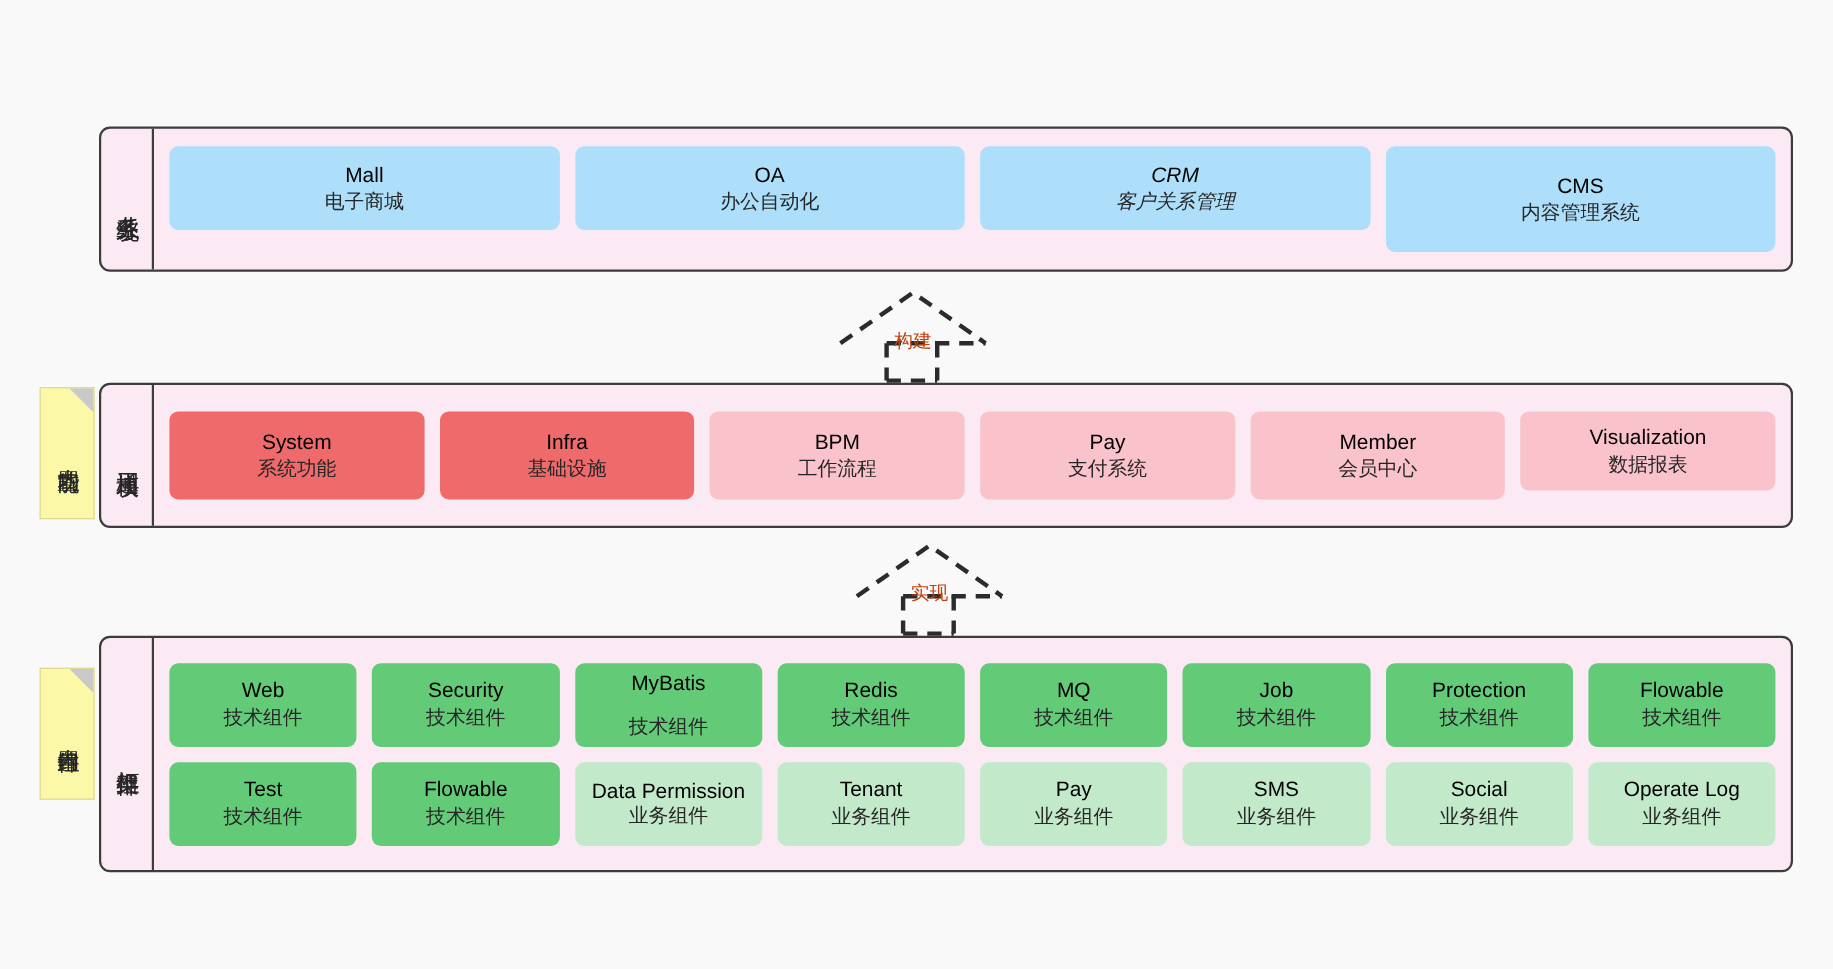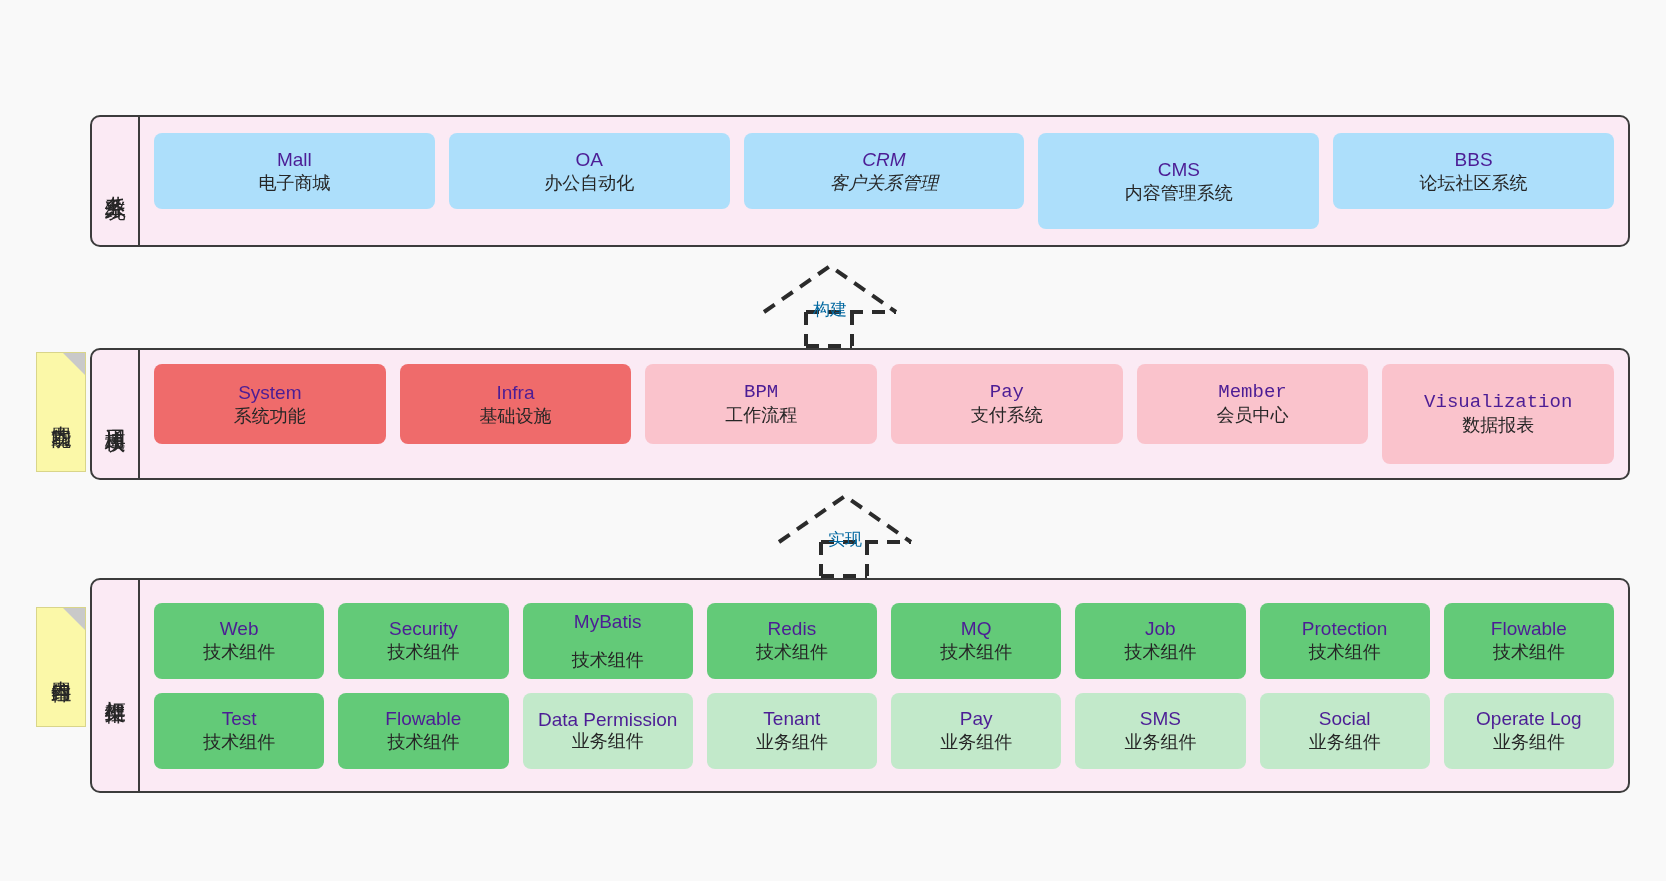--- a/index.html
+++ b/index.html
@@ -74,31 +74,31 @@
     align-items: center;
     justify-content: center;
     text-align: center;
     box-sizing: border-box;
     padding: 4px 6px;
     line-height: 1.26;
     min-width: 0;
   }
   .card .en {
     font-size: 19px;
-    color: #4c1d95;
+    color: #000000;
     white-space: normal;
   }
   .card .cn {
     font-size: 18px;
     color: #262626;
   }
 
   .card.blue   { background: #addffb; }
   .card.red    { background: #ef6b6b; }
-  .card.pink   { background: #fac3cc; font-family: Liberation Mono, monospace; }
+  .card.pink   { background: #fac3cc; }
   .card.green  { background: #63ca78; }
   .card.lgreen { background: #c2e9ca; }
 
   
   .tab {
     position: absolute;
     background: #fbf8a8;
     border: 1px solid #d9d58a;
     box-sizing: border-box;
     display: flex;
@@ -132,21 +132,21 @@
   .connector svg {
     display: block;
     overflow: visible;
   }
   .connector .conn-label {
     position: absolute;
     left: 50%;
     transform: translateX(-50%);
     top: 36px;
     font-size: 17px;
-    color: #0369a1;
+    color: #c2410c;
     background: transparent;
     padding: 0 2px;
     white-space: nowrap;
     user-select: none;
   }
 </style>
 </head>
 <body>
 
 <div class="canvas">
@@ -170,24 +170,20 @@
         <div class="card blue" style="height:76px;font-style:italic;">
           <span class="en">CRM</span>
           <span class="cn">客户关系管理</span>
         </div>
 
         <div class="card blue" style="height:96px;">
           <span class="en">CMS</span>
           <span class="cn">内容管理系统</span>
         </div>
 
-        <div class="card blue" style="height:76px;">
-          <span class="en">BBS</span>
-          <span class="cn">论坛社区系统</span>
-        </div>
 
       </div>
     </div>
   </div>
 
   <div class="connector" style="left:760px; top:262px; width:140px; height:86px;">
     <svg width="140" height="86" viewBox="0 0 140 86" aria-hidden="true">
 
       <path d="M 4 50 L 70 4 L 136 50" fill="none" stroke="#2b2b2b" stroke-width="4" stroke-dasharray="13,9" stroke-linecap="butt"></path>
 
@@ -228,21 +224,21 @@
         <div class="card pink" style="height:80px;">
           <span class="en">Pay</span>
           <span class="cn">支付系统</span>
         </div>
 
         <div class="card pink" style="height:80px;">
           <span class="en">Member</span>
           <span class="cn">会员中心</span>
         </div>
 
-        <div class="card pink" style="height:100px;">
+        <div class="card pink" style="height:72px;">
           <span class="en">Visualization</span>
           <span class="cn">数据报表</span>
         </div>
 
       </div>
     </div>
   </div>
 
   <div class="connector" style="left:775px; top:492px; width:140px; height:86px;">
     <svg width="140" height="86" viewBox="0 0 140 86" aria-hidden="true">

